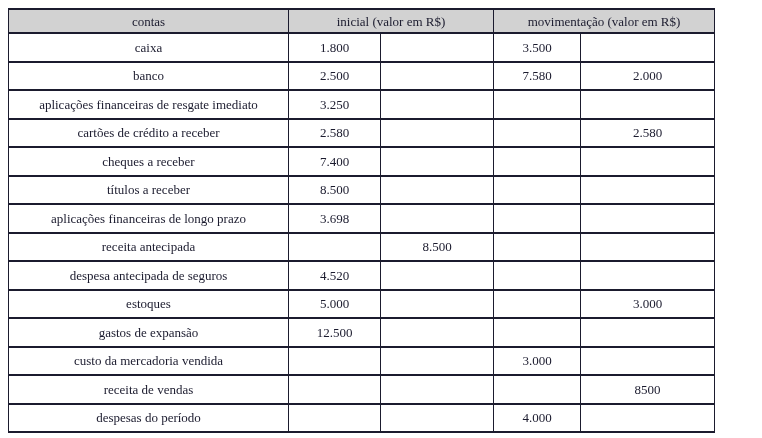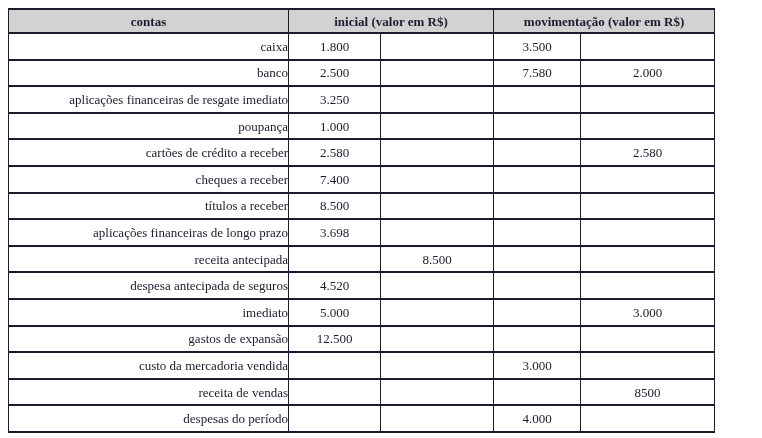--- a/index.html
+++ b/index.html
@@ -38,26 +38,26 @@
     border-width: 2px 1px;
     padding: 0;
     font-size: 13px;
     line-height: 1;
     height: 21px;
     overflow: hidden;
     white-space: nowrap;
   }
   table.accounts thead th {
     background: var(--header-bg);
-    font-weight: bold;
+    font-weight: normal;
     text-align: center;
     height: 22px;
   }
   td.c-name {
-    text-align: right;
+    text-align: center;
     padding-left: 6px;
   }
   td.c-num {
     text-align: center;
   }
   col.w-contas   { width: 280px; }
   col.w-ini-d    { width: 92px; }
   col.w-ini-c    { width: 113px; }
   col.w-mov-d    { width: 87px; }
   col.w-mov-c    { width: 134px; }
@@ -97,27 +97,20 @@
     <td class="c-num">2.000</td>
   </tr>
         <tr>
     <td class="c-name">aplicações financeiras de resgate imediato</td>
     <td class="c-num">3.250</td>
     <td class="c-num"></td>
     <td class="c-num"></td>
     <td class="c-num"></td>
   </tr>
         <tr>
-    <td class="c-name">poupança</td>
-    <td class="c-num">1.000</td>
-    <td class="c-num"></td>
-    <td class="c-num"></td>
-    <td class="c-num"></td>
-  </tr>
-        <tr>
     <td class="c-name">cartões de crédito a receber</td>
     <td class="c-num">2.580</td>
     <td class="c-num"></td>
     <td class="c-num"></td>
     <td class="c-num">2.580</td>
   </tr>
         <tr>
     <td class="c-name">cheques a receber</td>
     <td class="c-num">7.400</td>
     <td class="c-num"></td>
@@ -146,21 +139,21 @@
     <td class="c-num"></td>
   </tr>
         <tr>
     <td class="c-name">despesa antecipada de seguros</td>
     <td class="c-num">4.520</td>
     <td class="c-num"></td>
     <td class="c-num"></td>
     <td class="c-num"></td>
   </tr>
         <tr>
-    <td class="c-name">imediato</td>
+    <td class="c-name">estoques</td>
     <td class="c-num">5.000</td>
     <td class="c-num"></td>
     <td class="c-num"></td>
     <td class="c-num">3.000</td>
   </tr>
         <tr>
     <td class="c-name">gastos de expansão</td>
     <td class="c-num">12.500</td>
     <td class="c-num"></td>
     <td class="c-num"></td>

